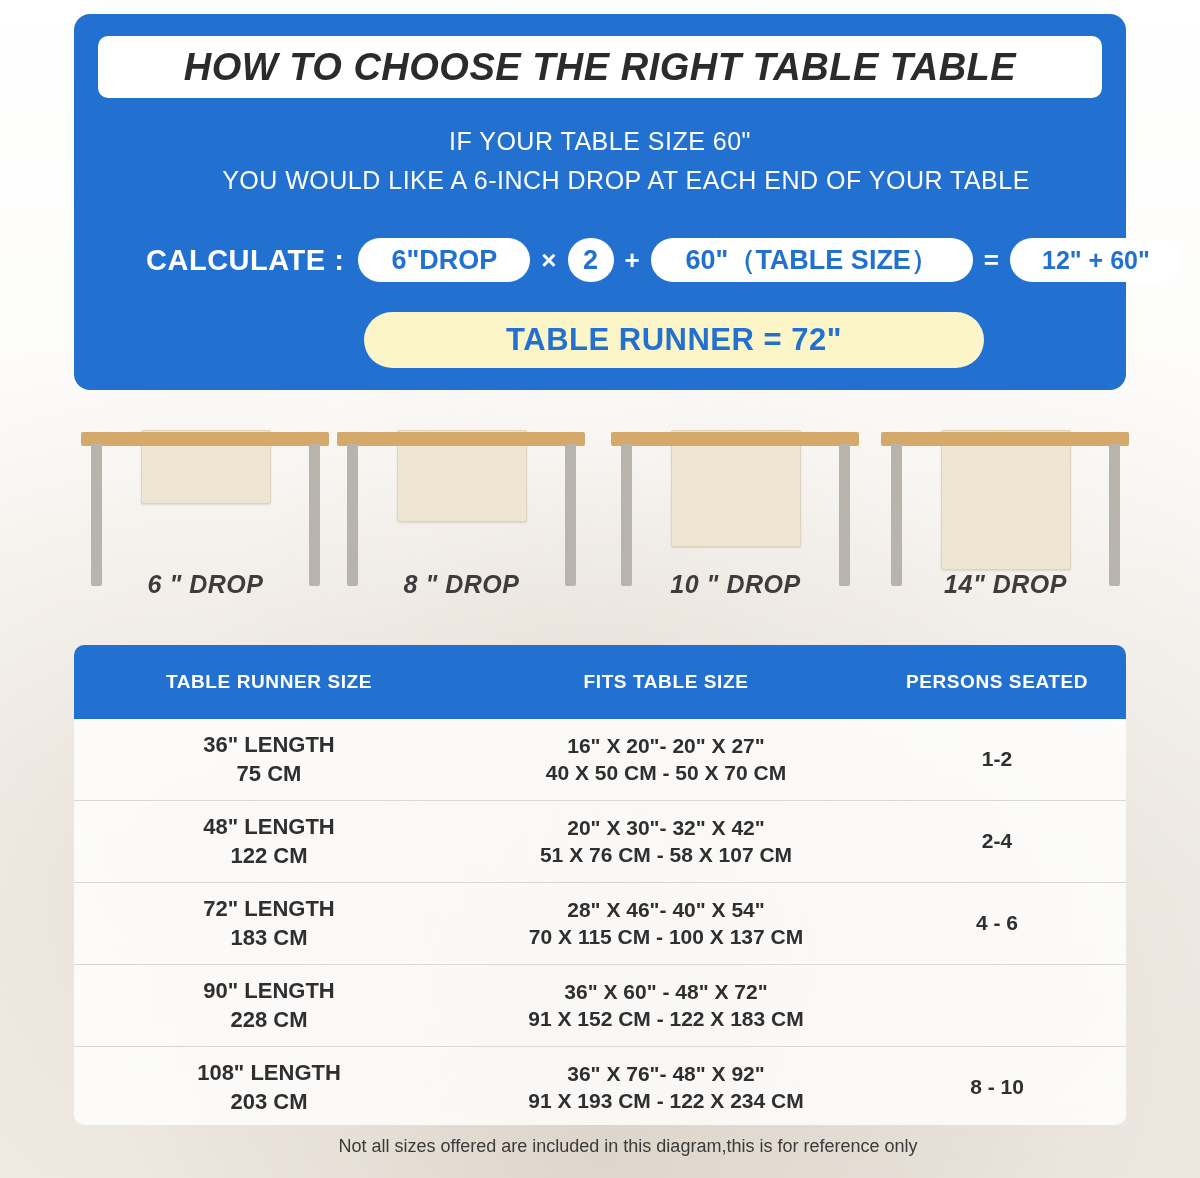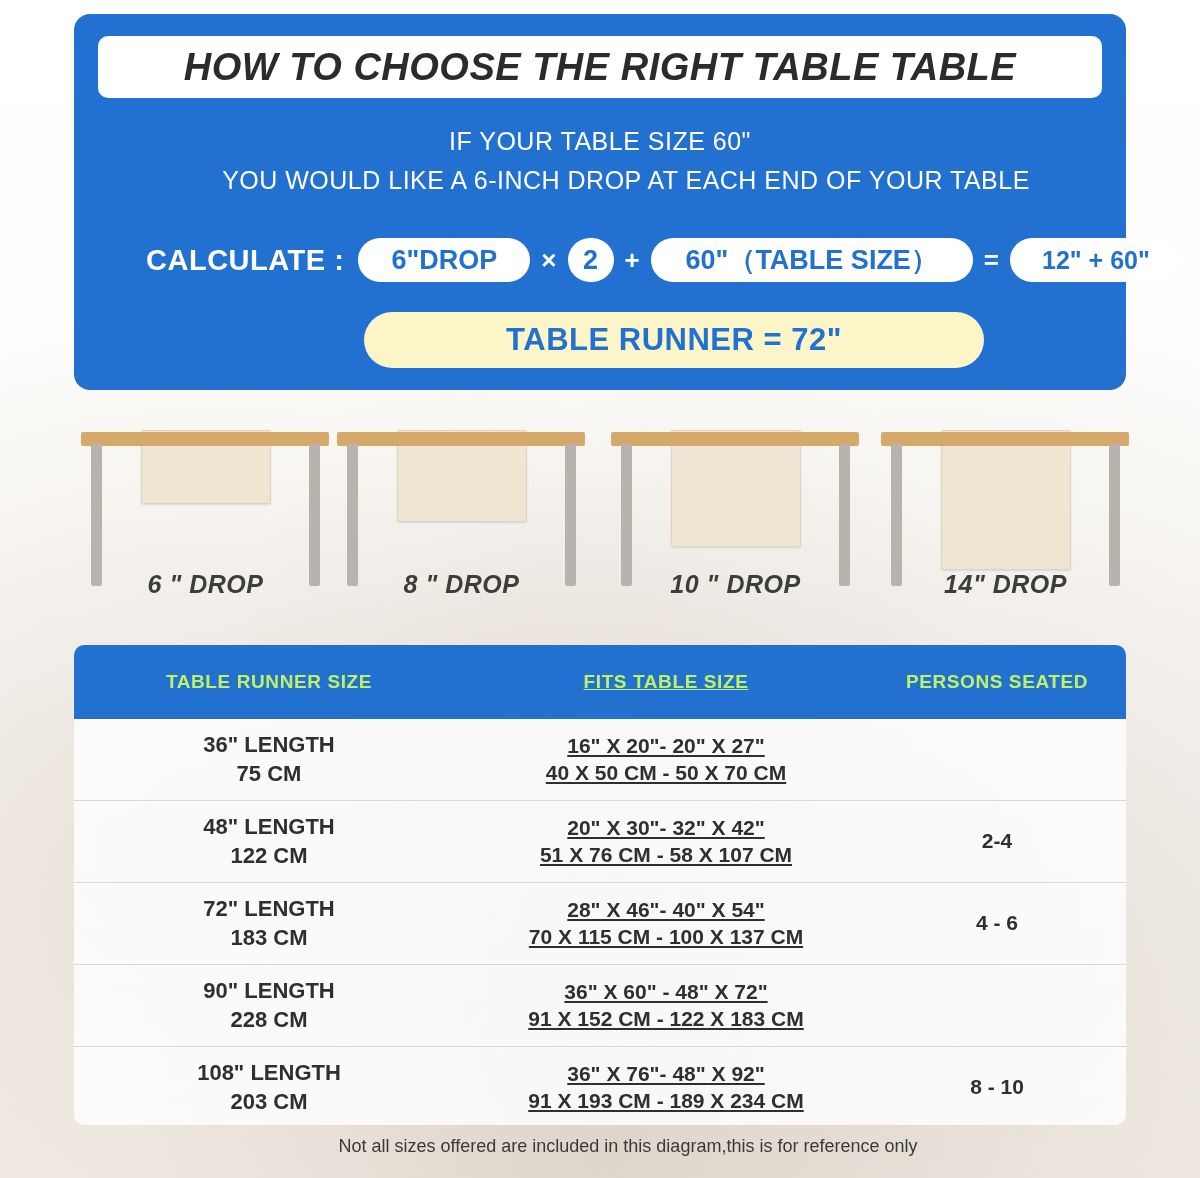--- a/index.html
+++ b/index.html
@@ -200,32 +200,32 @@
     width: 1052px;
     height: 480px;
     background: rgba(255,255,255,0.82);
     border-radius: 10px;
     overflow: hidden;
   }
   .thead {
     display: flex;
     height: 74px;
     background: #2271d1;
-    color: #bef264;
+    color: #ffffff;
   }
   .thead .th {
     display: flex;
     align-items: center;
     justify-content: center;
     font-size: 19px;
     font-weight: bold;
     letter-spacing: 0.6px;
   }
   .col1 { width: 390px; }
-  .col2 { width: 404px; text-decoration: underline; }
+  .col2 { width: 404px; }
   .col3 { width: 258px; }
 
   .trow {
     display: flex;
     height: 81px;
     border-bottom: 1px solid #d8d8d8;
   }
   .trow:last-child { border-bottom: none; }
   .cell {
     display: flex;
@@ -328,20 +328,23 @@
 
     <div class="trow">
       <div class="cell c-size col1">
         <div class="ln">36" LENGTH</div>
         <div class="ln">75 CM</div>
       </div>
       <div class="cell c-fits col2">
         <div class="ln">16" X 20"- 20" X 27"</div>
         <div class="ln">40 X 50 CM - 50 X 70 CM</div>
       </div>
+      <div class="cell c-pers col3">
+        <div class="ln">1-2</div>
+      </div>
     </div>
 
     <div class="trow">
       <div class="cell c-size col1">
         <div class="ln">48" LENGTH</div>
         <div class="ln">122 CM</div>
       </div>
       <div class="cell c-fits col2">
         <div class="ln">20" X 30"- 32" X 42"</div>
         <div class="ln">51 X 76 CM - 58 X 107 CM</div>
@@ -376,21 +379,21 @@
       </div>
     </div>
 
     <div class="trow">
       <div class="cell c-size col1">
         <div class="ln">108" LENGTH</div>
         <div class="ln">203 CM</div>
       </div>
       <div class="cell c-fits col2">
         <div class="ln">36" X 76"- 48" X 92"</div>
-        <div class="ln">91 X 193 CM - 189 X 234 CM</div>
+        <div class="ln">91 X 193 CM - 122 X 234 CM</div>
       </div>
       <div class="cell c-pers col3">
         <div class="ln">8 - 10</div>
       </div>
     </div>
   </div>
 
   <div class="footnote">Not all sizes offered are included in this diagram,this is for reference only</div>
 </div>
 

